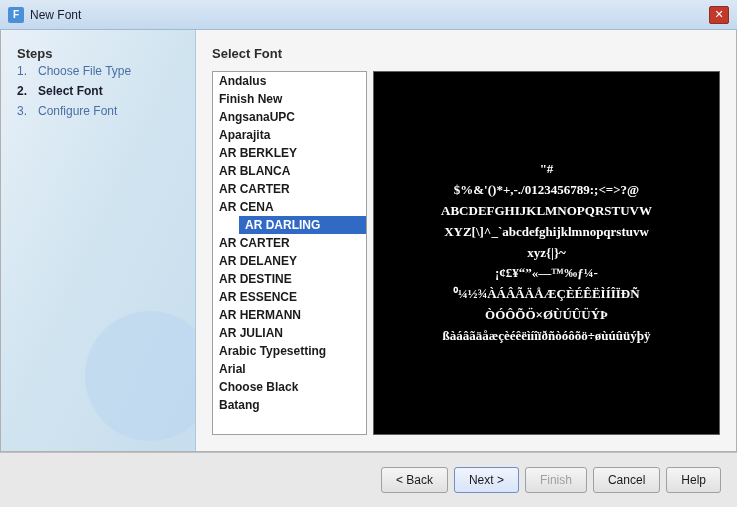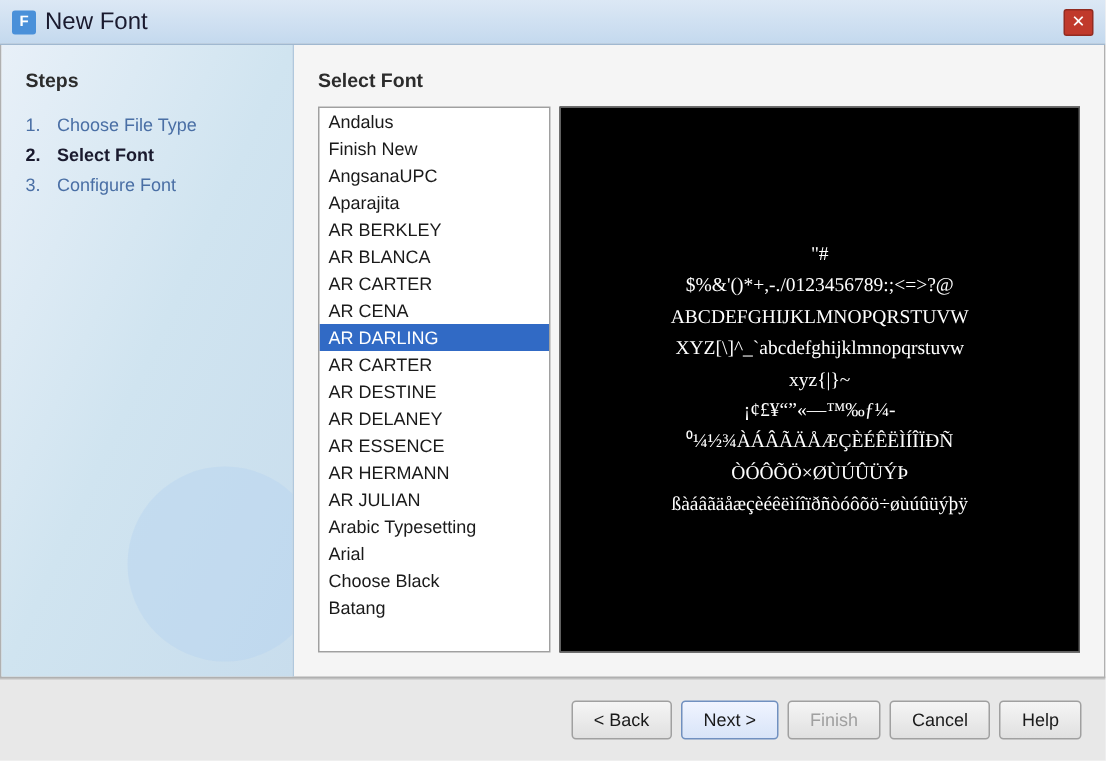--- a/index.html
+++ b/index.html
@@ -31,21 +31,21 @@
       border-radius: 2px;
       display: flex;
       align-items: center;
       justify-content: center;
       color: white;
       font-size: 10px;
       font-weight: bold;
     }
     .title-bar-text {
       flex: 1;
-      font-size: 16px;
+      font-size: 12px;
       color: #1a1a2e;
     }
     .title-bar-close {
       width: 20px;
       height: 18px;
       background: #c0392b;
       border: 1px solid #922b21;
       border-radius: 2px;
       display: flex;
       align-items: center;
@@ -81,21 +81,20 @@
       right: -20px;
       width: 130px;
       height: 130px;
       border-radius: 50%;
       background: rgba(180, 210, 240, 0.4);
     }
     .steps-title {
       font-size: 13px;
       font-weight: bold;
       color: #2c2c2c;
-      margin-bottom: 12px;
     }
     .steps-list {
       list-style: none;
       padding: 0;
     }
     .steps-list li {
       padding: 3px 0;
       font-size: 12px;
       color: #2c5282;
       display: flex;
@@ -122,40 +121,42 @@
     .font-panel-title {
       font-size: 13px;
       font-weight: bold;
       color: #2c2c2c;
       margin-bottom: 10px;
     }
     .font-content {
       display: flex;
       gap: 6px;
       flex: 1;
+      font-weight: bold;
     }
 
     
     .font-list-container {
       width: 155px;
       border: 1px solid #a0a0a0;
       background: white;
       overflow-y: scroll;
       flex-shrink: 0;
     }
     .font-list-item {
       padding: 2px 6px;
       cursor: pointer;
       font-size: 12px;
       color: #1a1a1a;
       white-space: nowrap;
     }
     .font-list-item.selected {
       background: #316ac5;
       color: white;
+      margin-left: 26px;
     }
 
     
     .font-preview {
       flex: 1;
       background: #000;
       border: 1px solid #606060;
       display: flex;
       align-items: center;
       justify-content: center;
@@ -254,22 +255,22 @@
       <div class="font-list-item">Andalus</div>
           <div class="font-list-item">Finish New</div>
           <div class="font-list-item">AngsanaUPC</div>
           <div class="font-list-item">Aparajita</div>
           <div class="font-list-item">AR BERKLEY</div>
           <div class="font-list-item">AR BLANCA</div>
           <div class="font-list-item">AR CARTER</div>
           <div class="font-list-item">AR CENA</div>
           <div class="font-list-item selected">AR DARLING</div>
           <div class="font-list-item">AR CARTER</div>
+          <div class="font-list-item">AR DELANEY</div>
           <div class="font-list-item">AR DESTINE</div>
-          <div class="font-list-item">AR DELANEY</div>
           <div class="font-list-item">AR ESSENCE</div>
           <div class="font-list-item">AR HERMANN</div>
           <div class="font-list-item">AR JULIAN</div>
           <div class="font-list-item">Arabic Typesetting</div>
           <div class="font-list-item">Arial</div>
           <div class="font-list-item">Choose Black</div>
           <div class="font-list-item">Batang</div>
         </div>
 
       <div class="font-preview">

